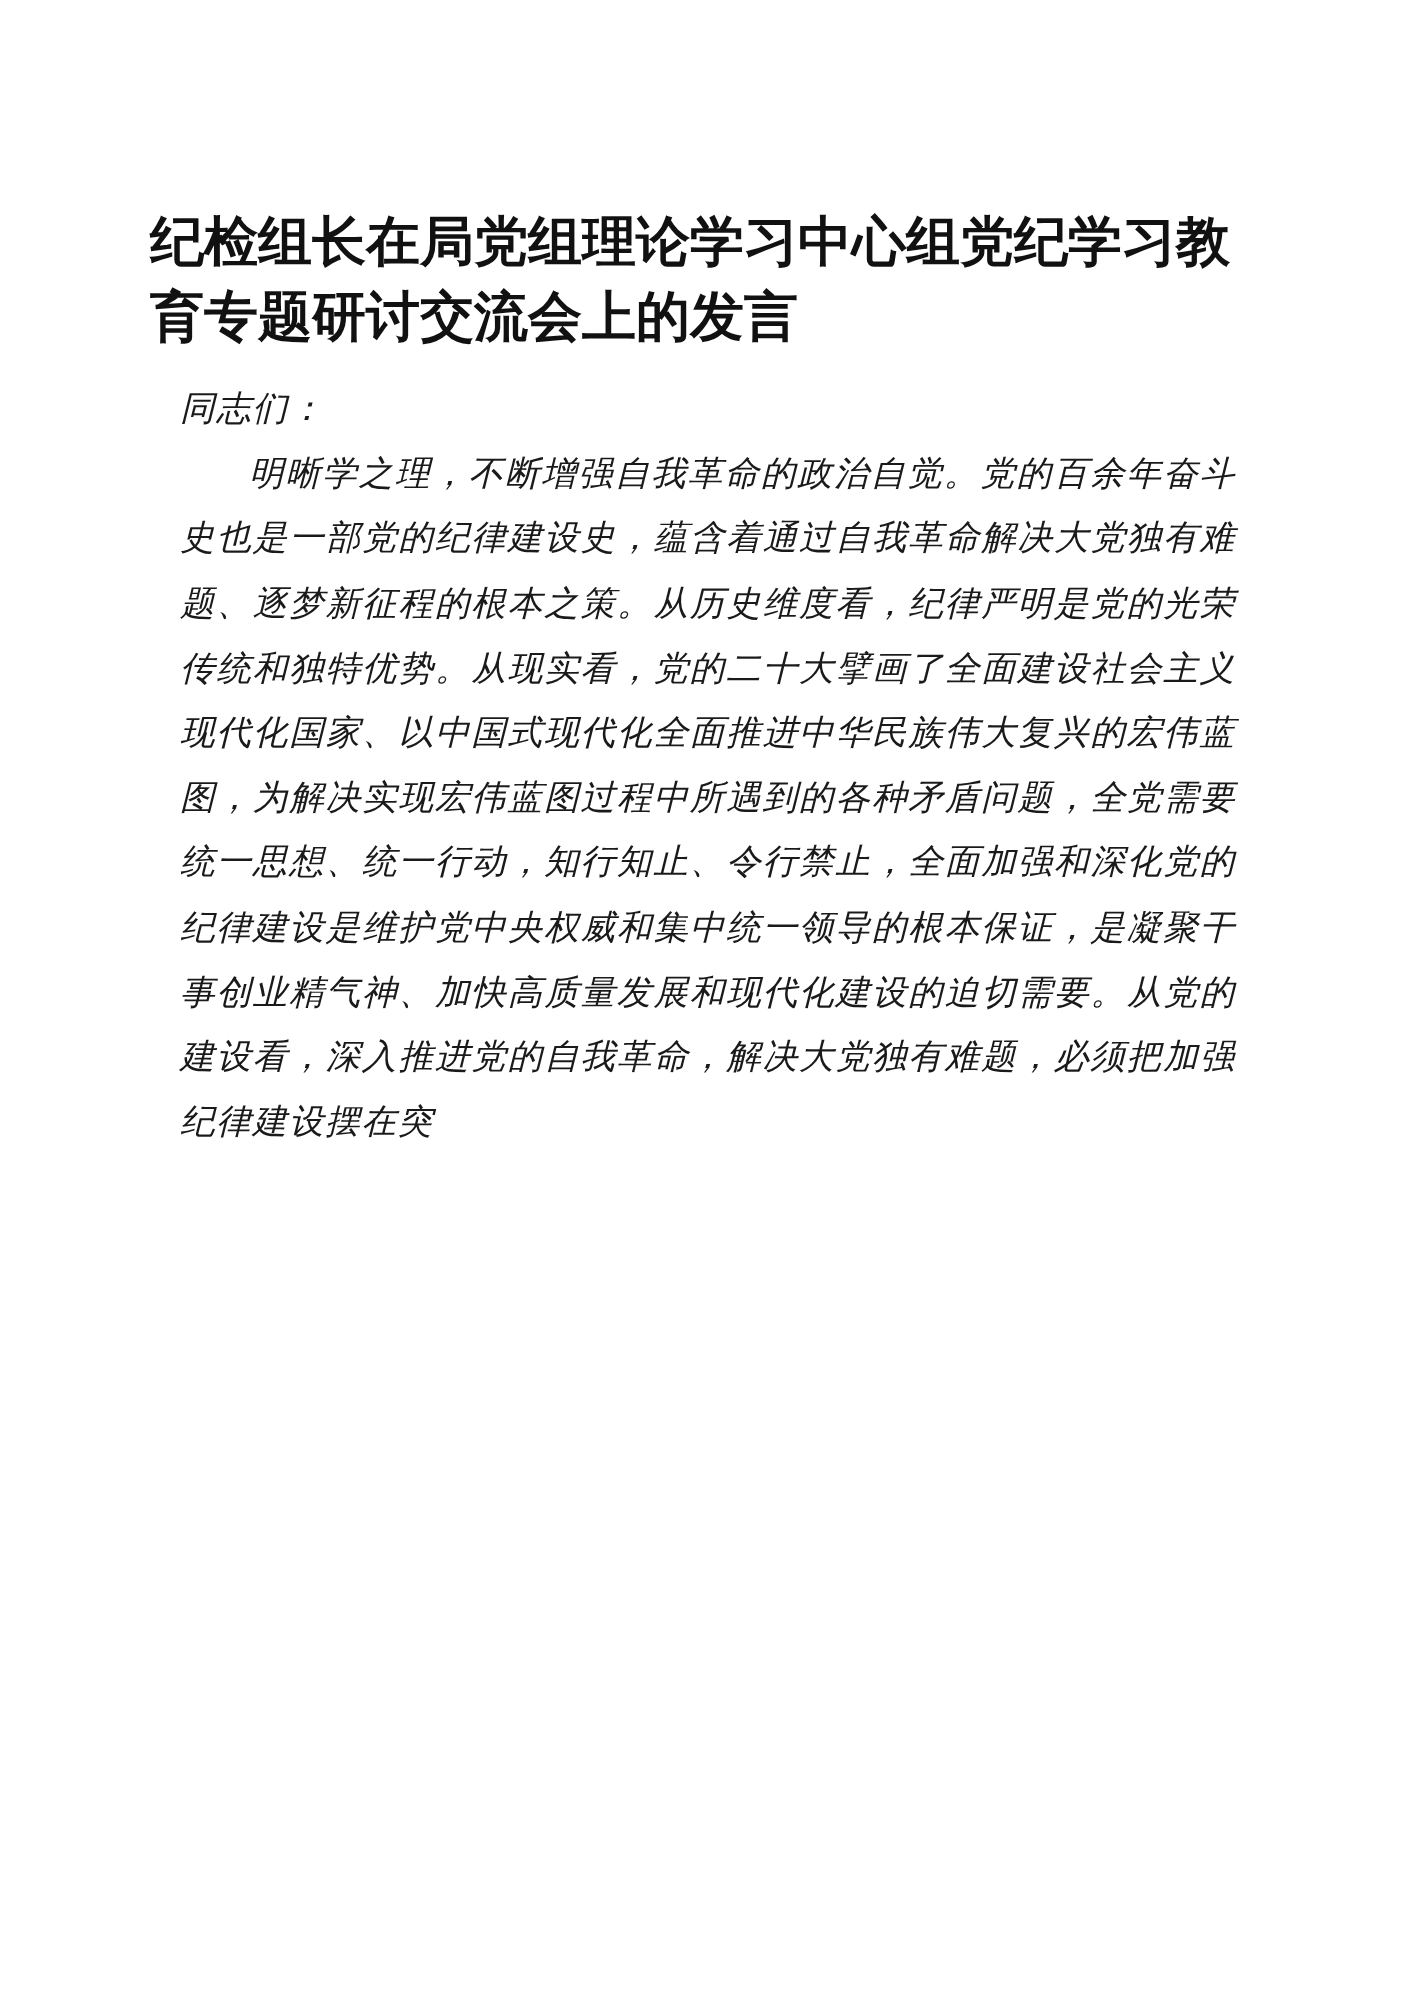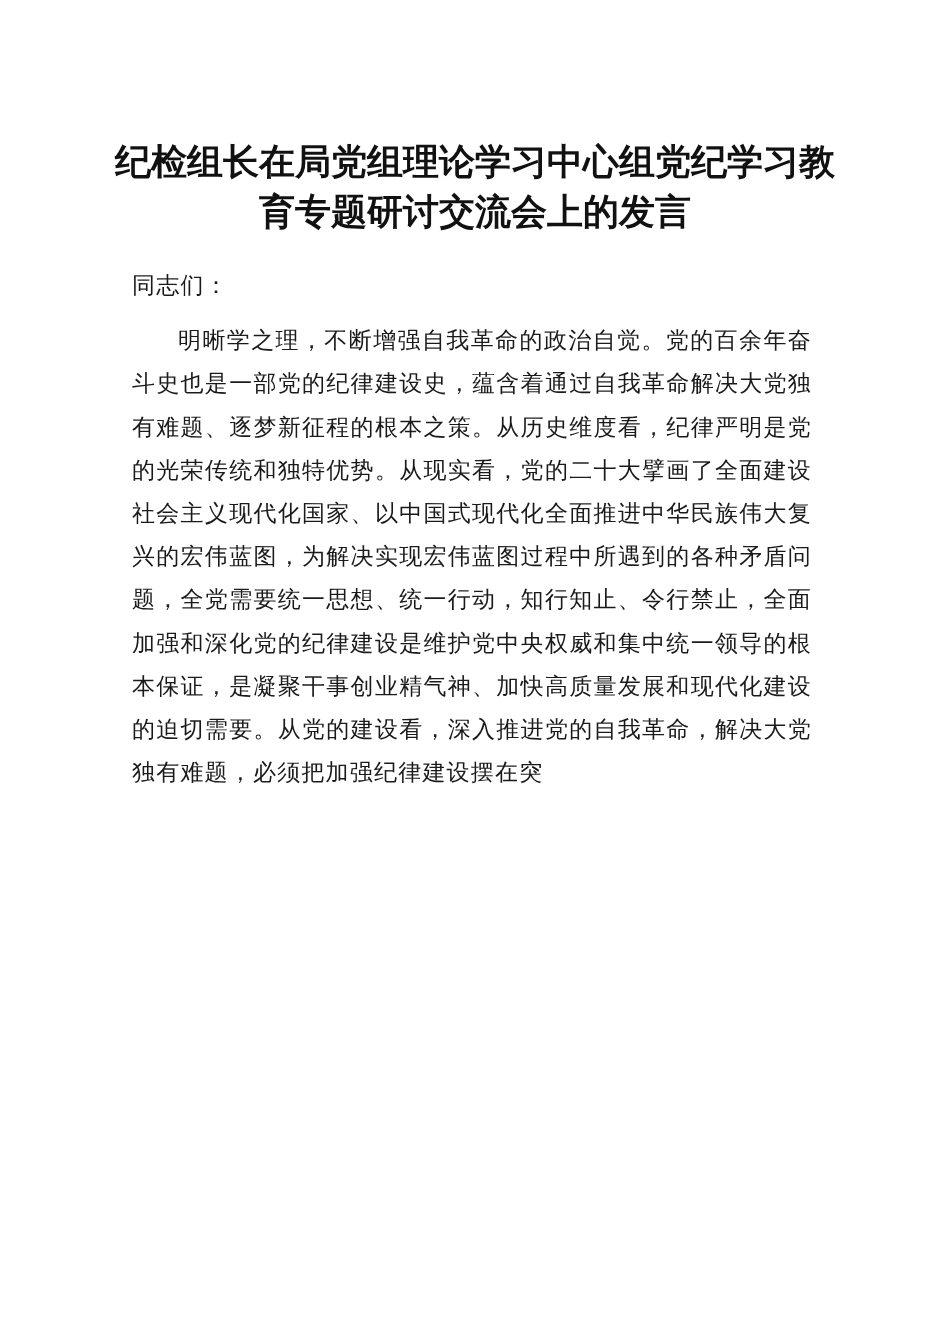--- a/index.html
+++ b/index.html
@@ -2,29 +2,29 @@
 <html><head>
 <meta charset="utf-8">
 <style>
   html, body { margin: 0; padding: 0; background: #ffffff; }
   body { width: 950px; height: 1344px; position: relative; overflow: hidden; }
   .page { position: absolute; left: 0; top: 0; width: 950px; height: 1344px; background: #fff; }
   .title {
     position: absolute; left: 100px; top: 136px; width: 750px;
     font-family: "DejaVu Serif", "Liberation Serif", serif;
     font-weight: bold; font-size: 36px; line-height: 50px;
-    text-align: center; color: #111; letter-spacing: 0px;
+    color: #111; letter-spacing: 0px;
   }
   .body {
     position: absolute; left: 120px; top: 252px; width: 704px;
     font-family: "DejaVu Sans", "Liberation Sans", sans-serif;
     font-size: 23px; line-height: 43.2px; color: #1a1a1a;
     text-align: justify; letter-spacing: 1.2px;
   }
-  .body p { margin: 12px; }
+  .body p { margin: 0; font-style: italic; }
   .body p.indent { text-indent: 2em; }
 </style>
 </head>
 <body>
 
 <div class="page">
   <div class="title">纪检组长在局党组理论学习中心组党纪学习教育专题研讨交流会上的发言</div>
   <div class="body">
     <p>同志们：</p>
     <p class="indent">明晰学之理，不断增强自我革命的政治自觉。党的百余年奋斗史也是一部党的纪律建设史，蕴含着通过自我革命解决大党独有难题、逐梦新征程的根本之策。从历史维度看，纪律严明是党的光荣传统和独特优势。从现实看，党的二十大擘画了全面建设社会主义现代化国家、以中国式现代化全面推进中华民族伟大复兴的宏伟蓝图，为解决实现宏伟蓝图过程中所遇到的各种矛盾问题，全党需要统一思想、统一行动，知行知止、令行禁止，全面加强和深化党的纪律建设是维护党中央权威和集中统一领导的根本保证，是凝聚干事创业精气神、加快高质量发展和现代化建设的迫切需要。从党的建设看，深入推进党的自我革命，解决大党独有难题，必须把加强纪律建设摆在突</p>

